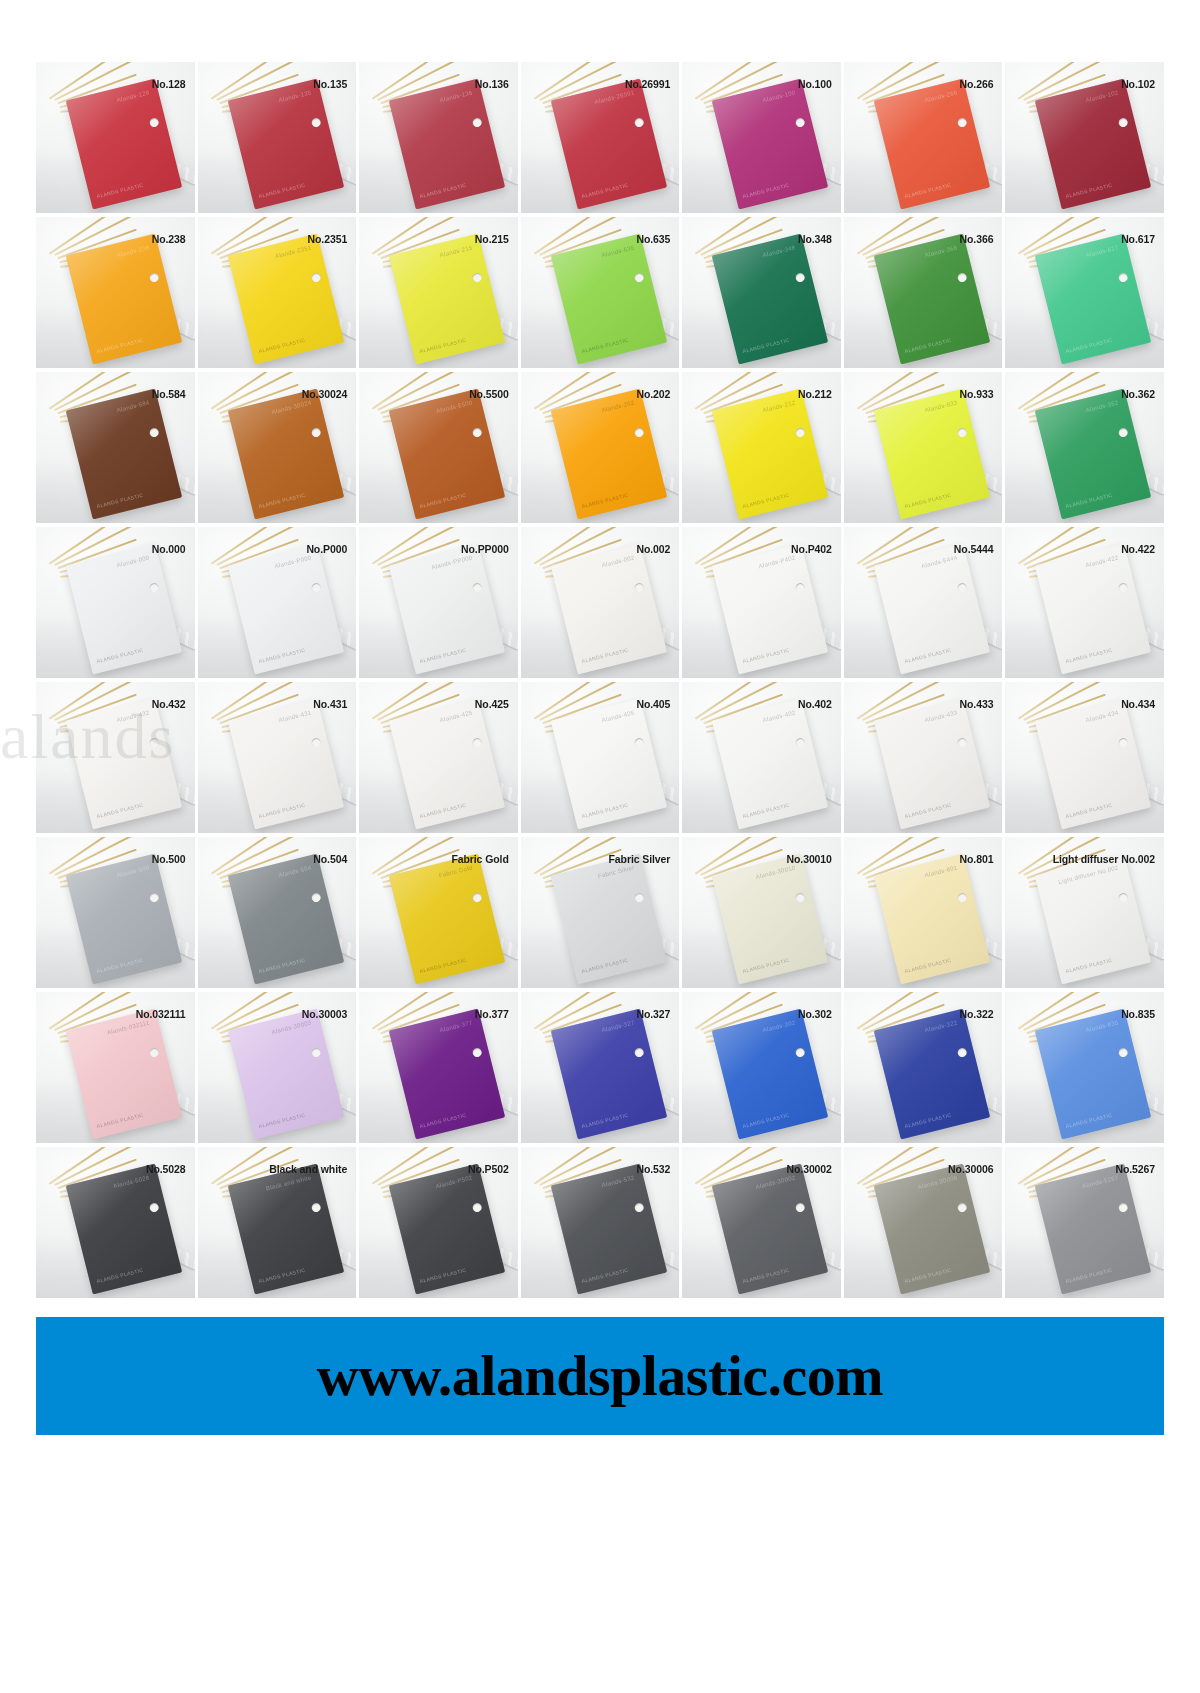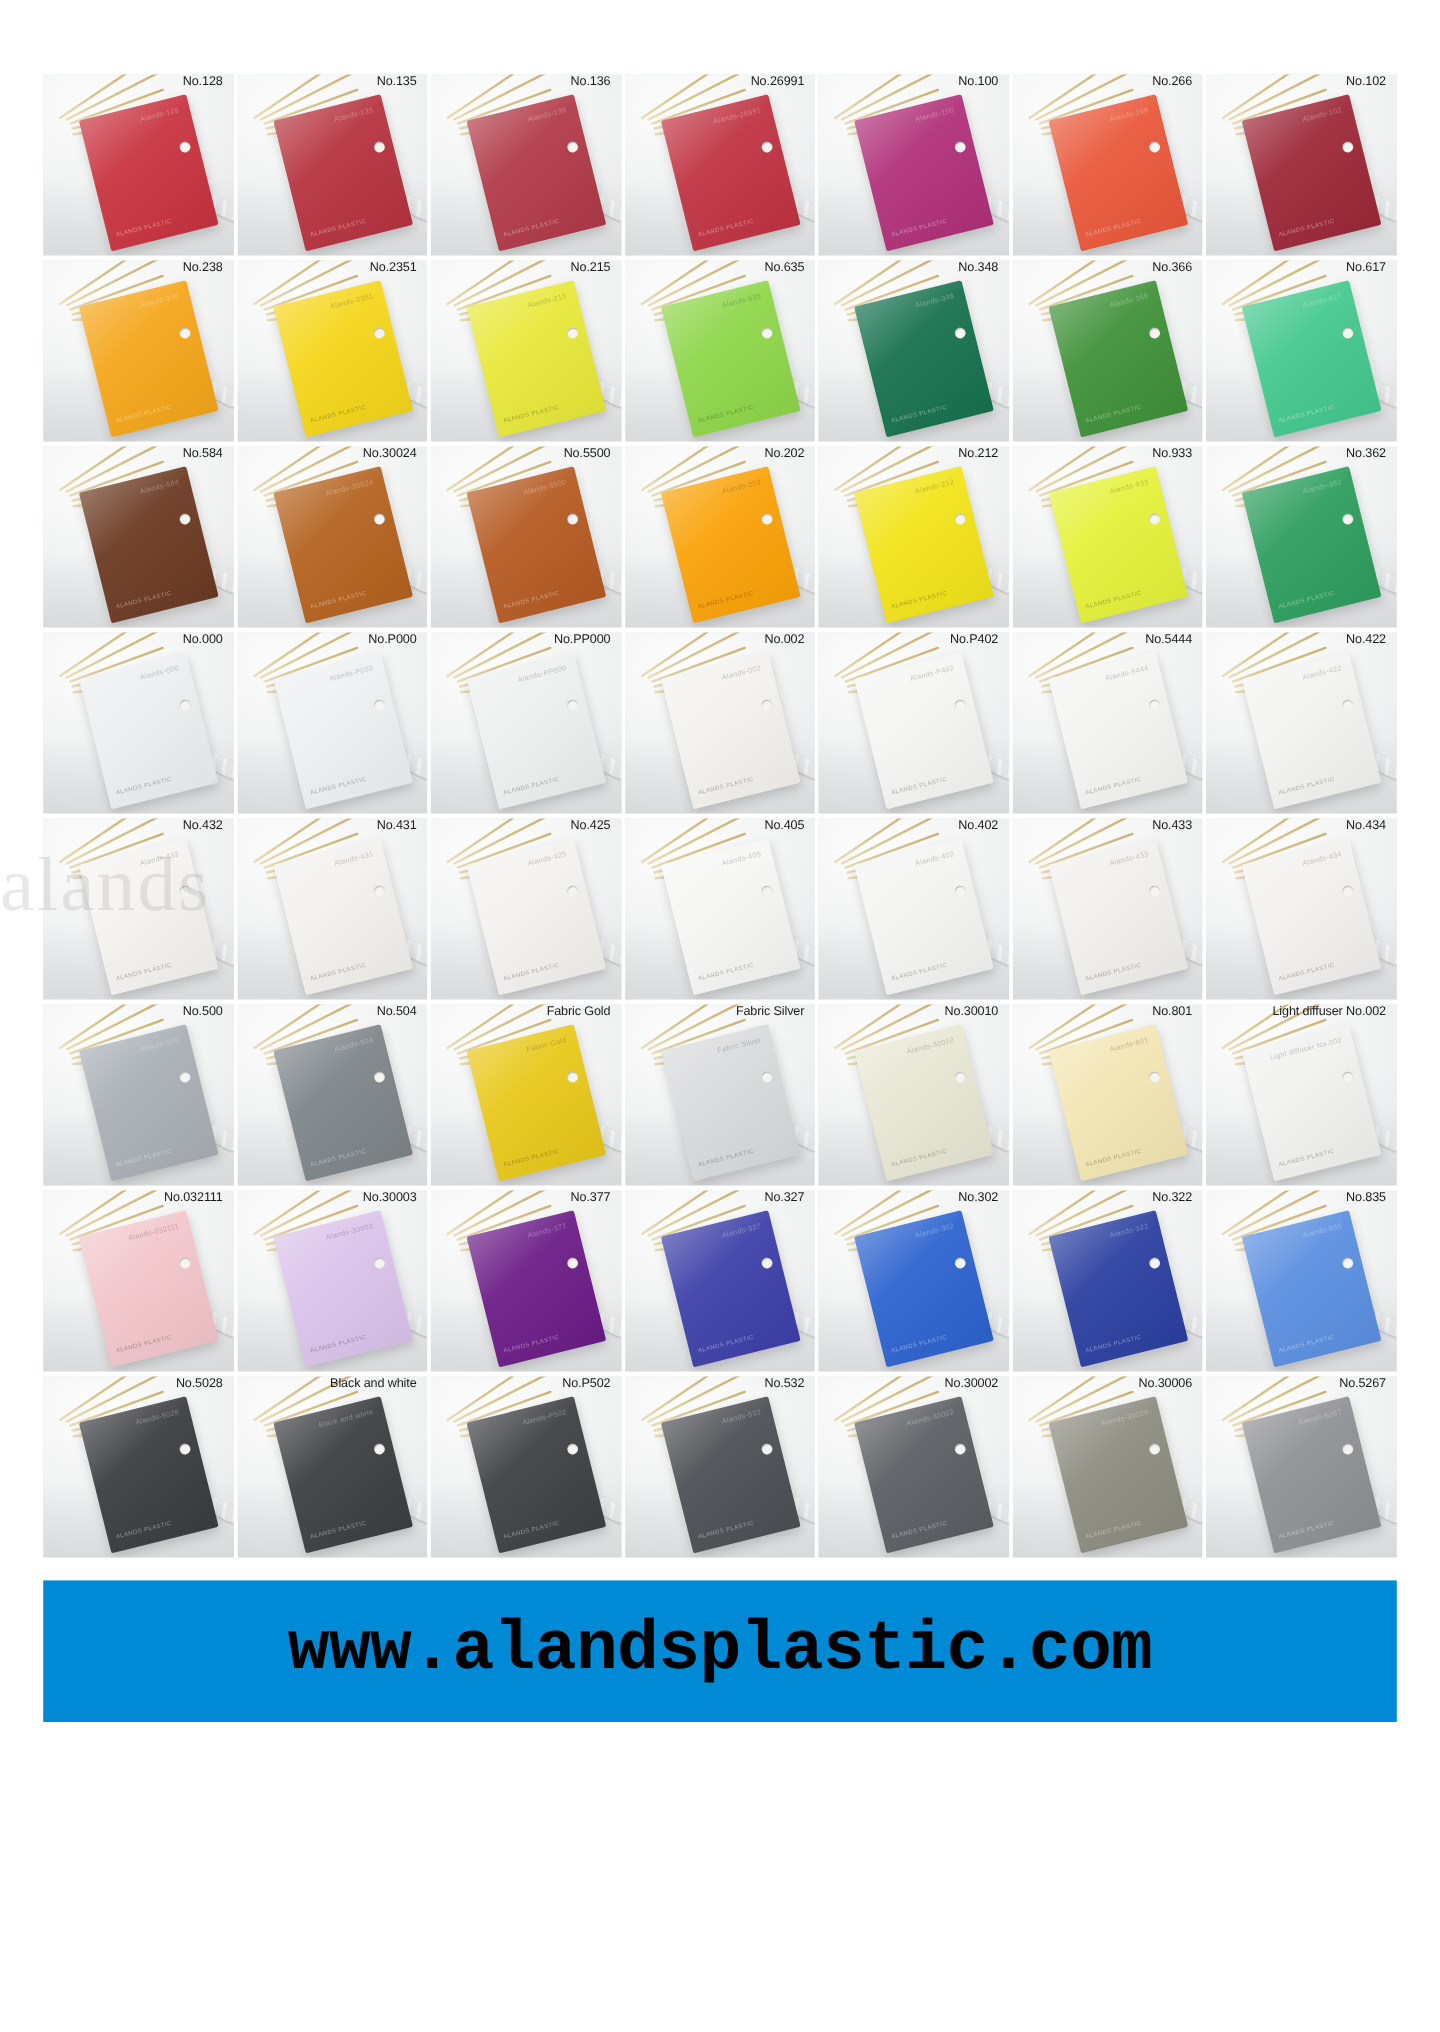--- a/index.html
+++ b/index.html
@@ -39,21 +39,21 @@
     font-family: "Liberation Sans", sans-serif;
     font-weight: bold;
     font-size: 62px;
     letter-spacing: 1px;
     line-height: 1;
     white-space: nowrap;
     transform: scaleX(0.96);
   }
   .banner-url {
     color: #000000;
-    font-family: Liberation Mono, monospace;
+    font-family: Liberation Serif, serif;
     font-weight: bold;
     font-size: 58px;
     letter-spacing: -0.5px;
     line-height: 1;
     white-space: nowrap;
   }
 
   
   .grid {
     width: 1128px;
@@ -187,25 +187,25 @@
     letter-spacing: .3px;
     white-space: nowrap;
     font-family: "Liberation Sans", sans-serif;
     color: rgba(255,255,255,.30);
   }
   .tile.dark-text .engrave { color: rgba(0,0,0,.22); }
 
   
   .cell-label {
     position: absolute;
-    top: 0;
+    top: 16px;
     right: 9px;
     font-family: "Liberation Sans", sans-serif;
     font-size: 10.5px;
-    font-weight: normal;
+    font-weight: bold;
     color: #1b1b1b;
     white-space: nowrap;
     z-index: 5;
     letter-spacing: -0.1px;
   }
 
   
   .watermark {
     position: absolute;
     left: 0; right: 0;

